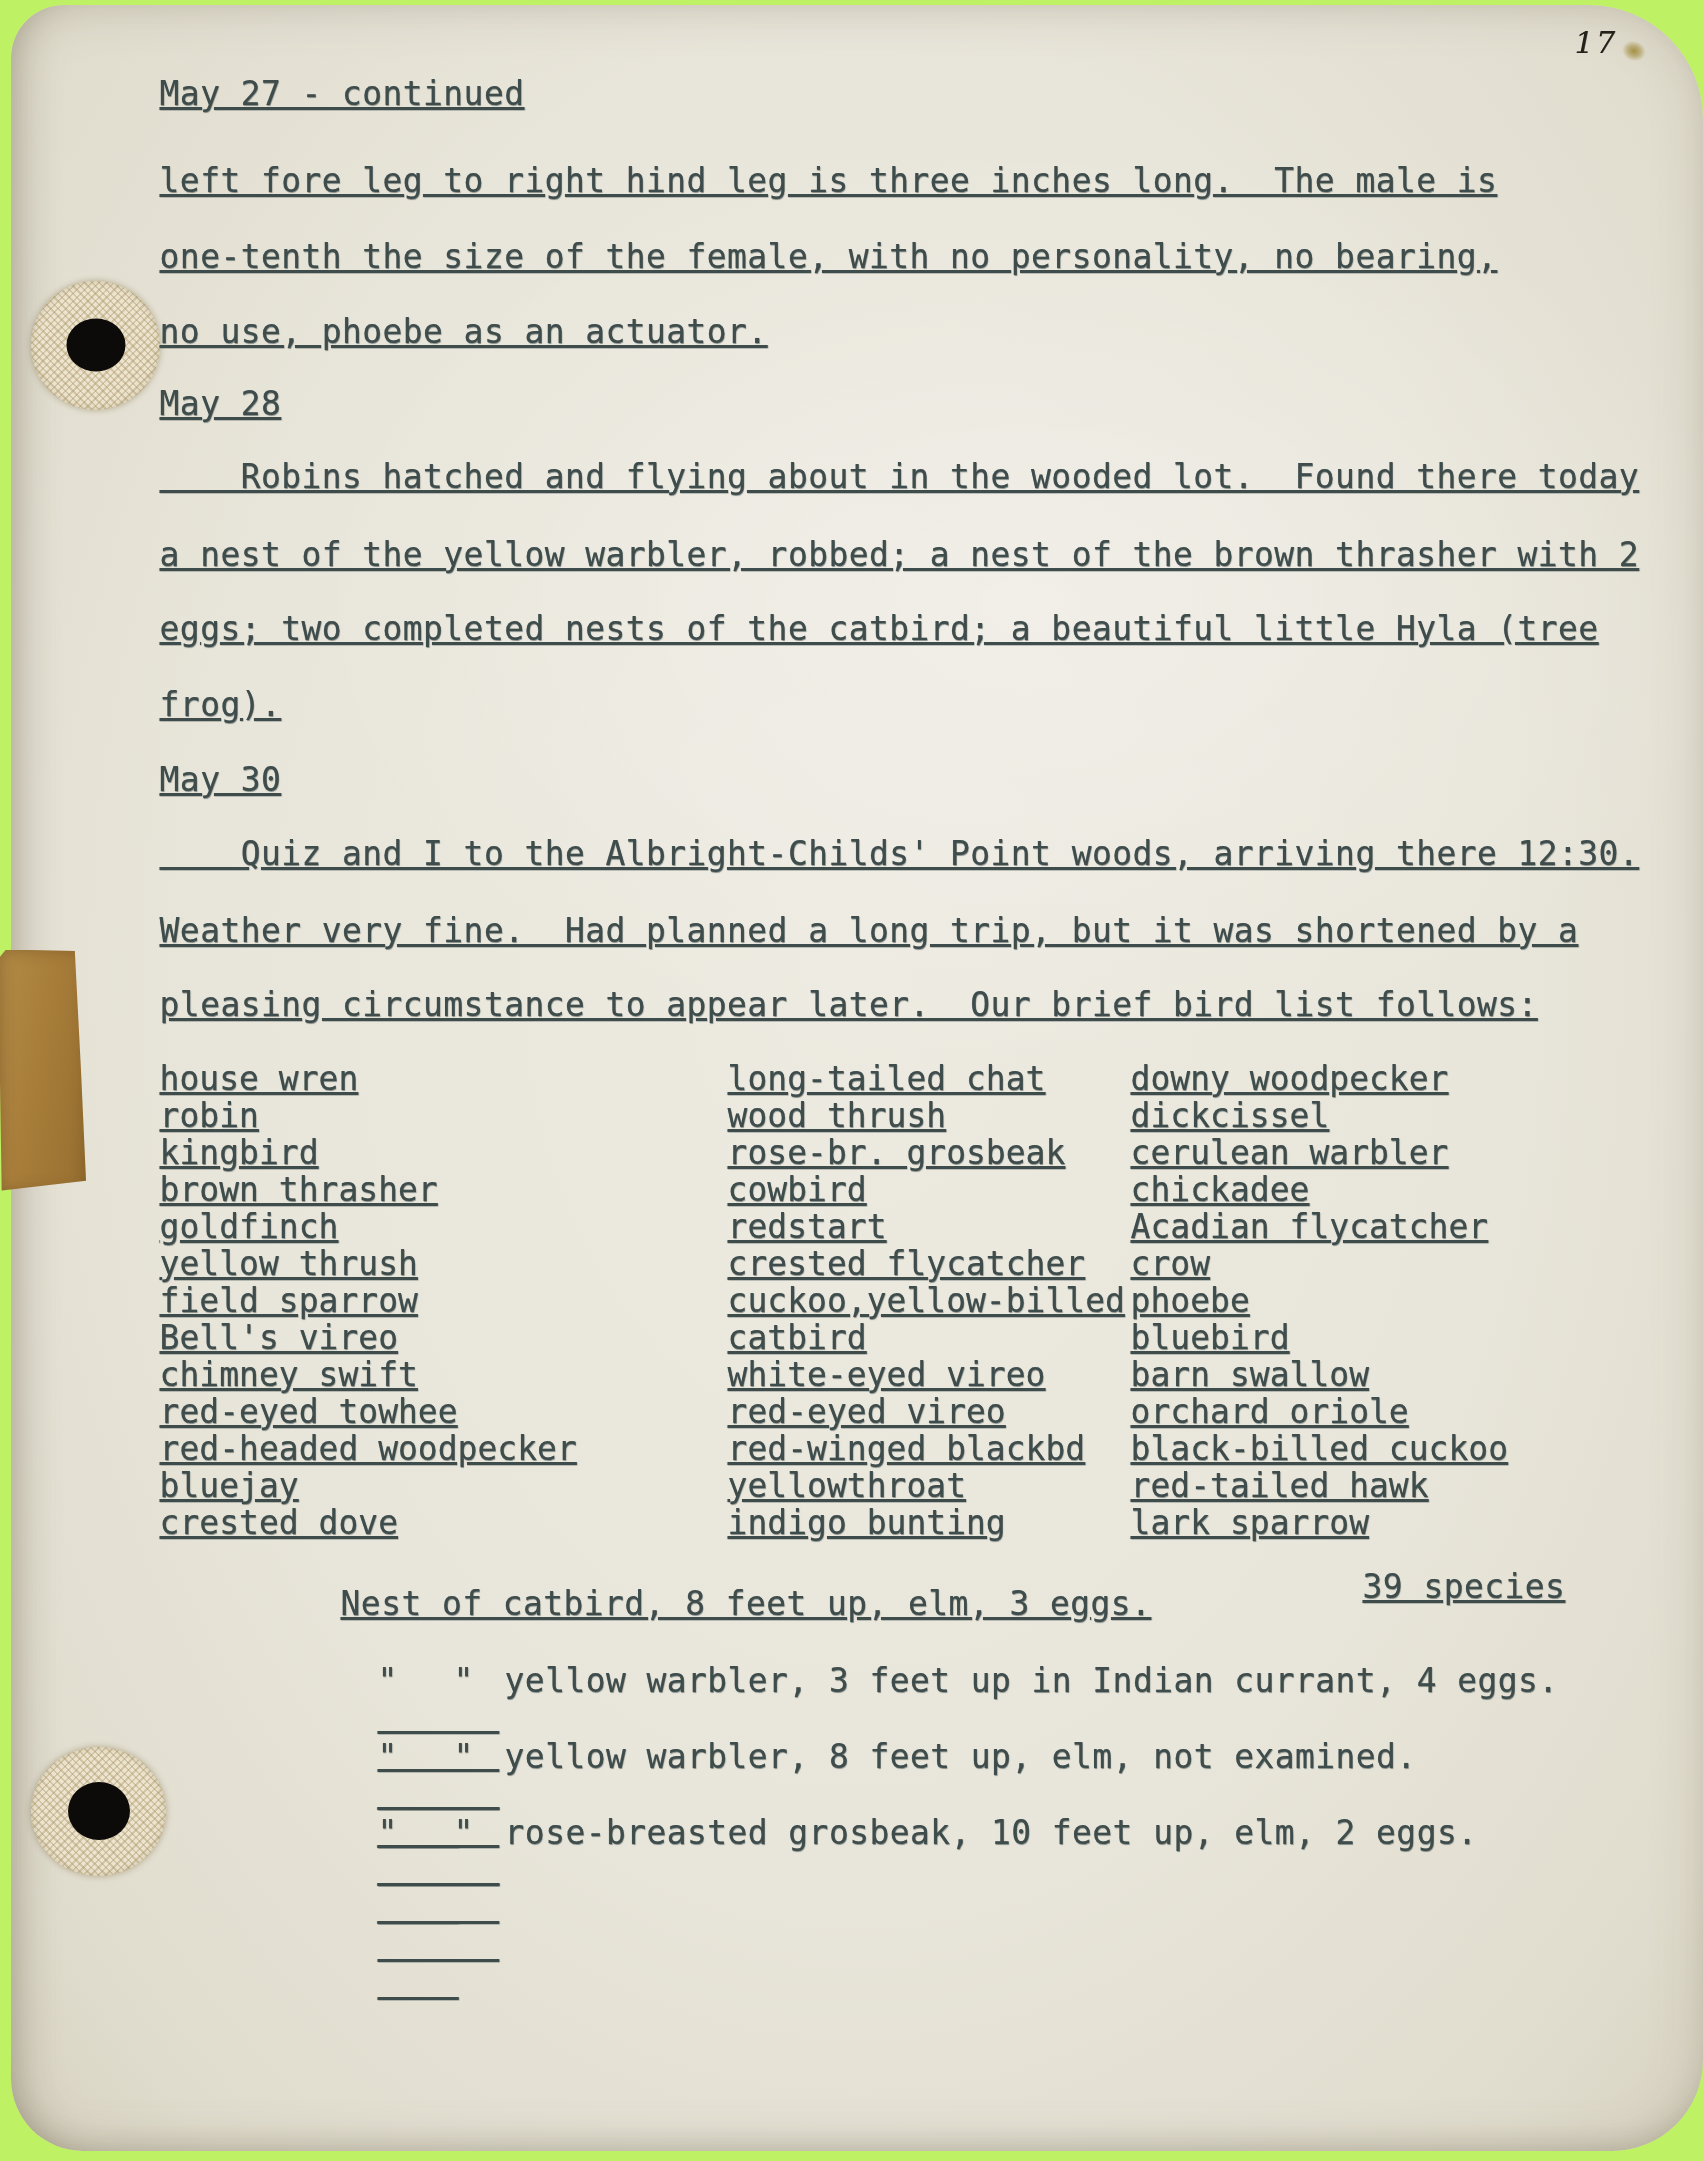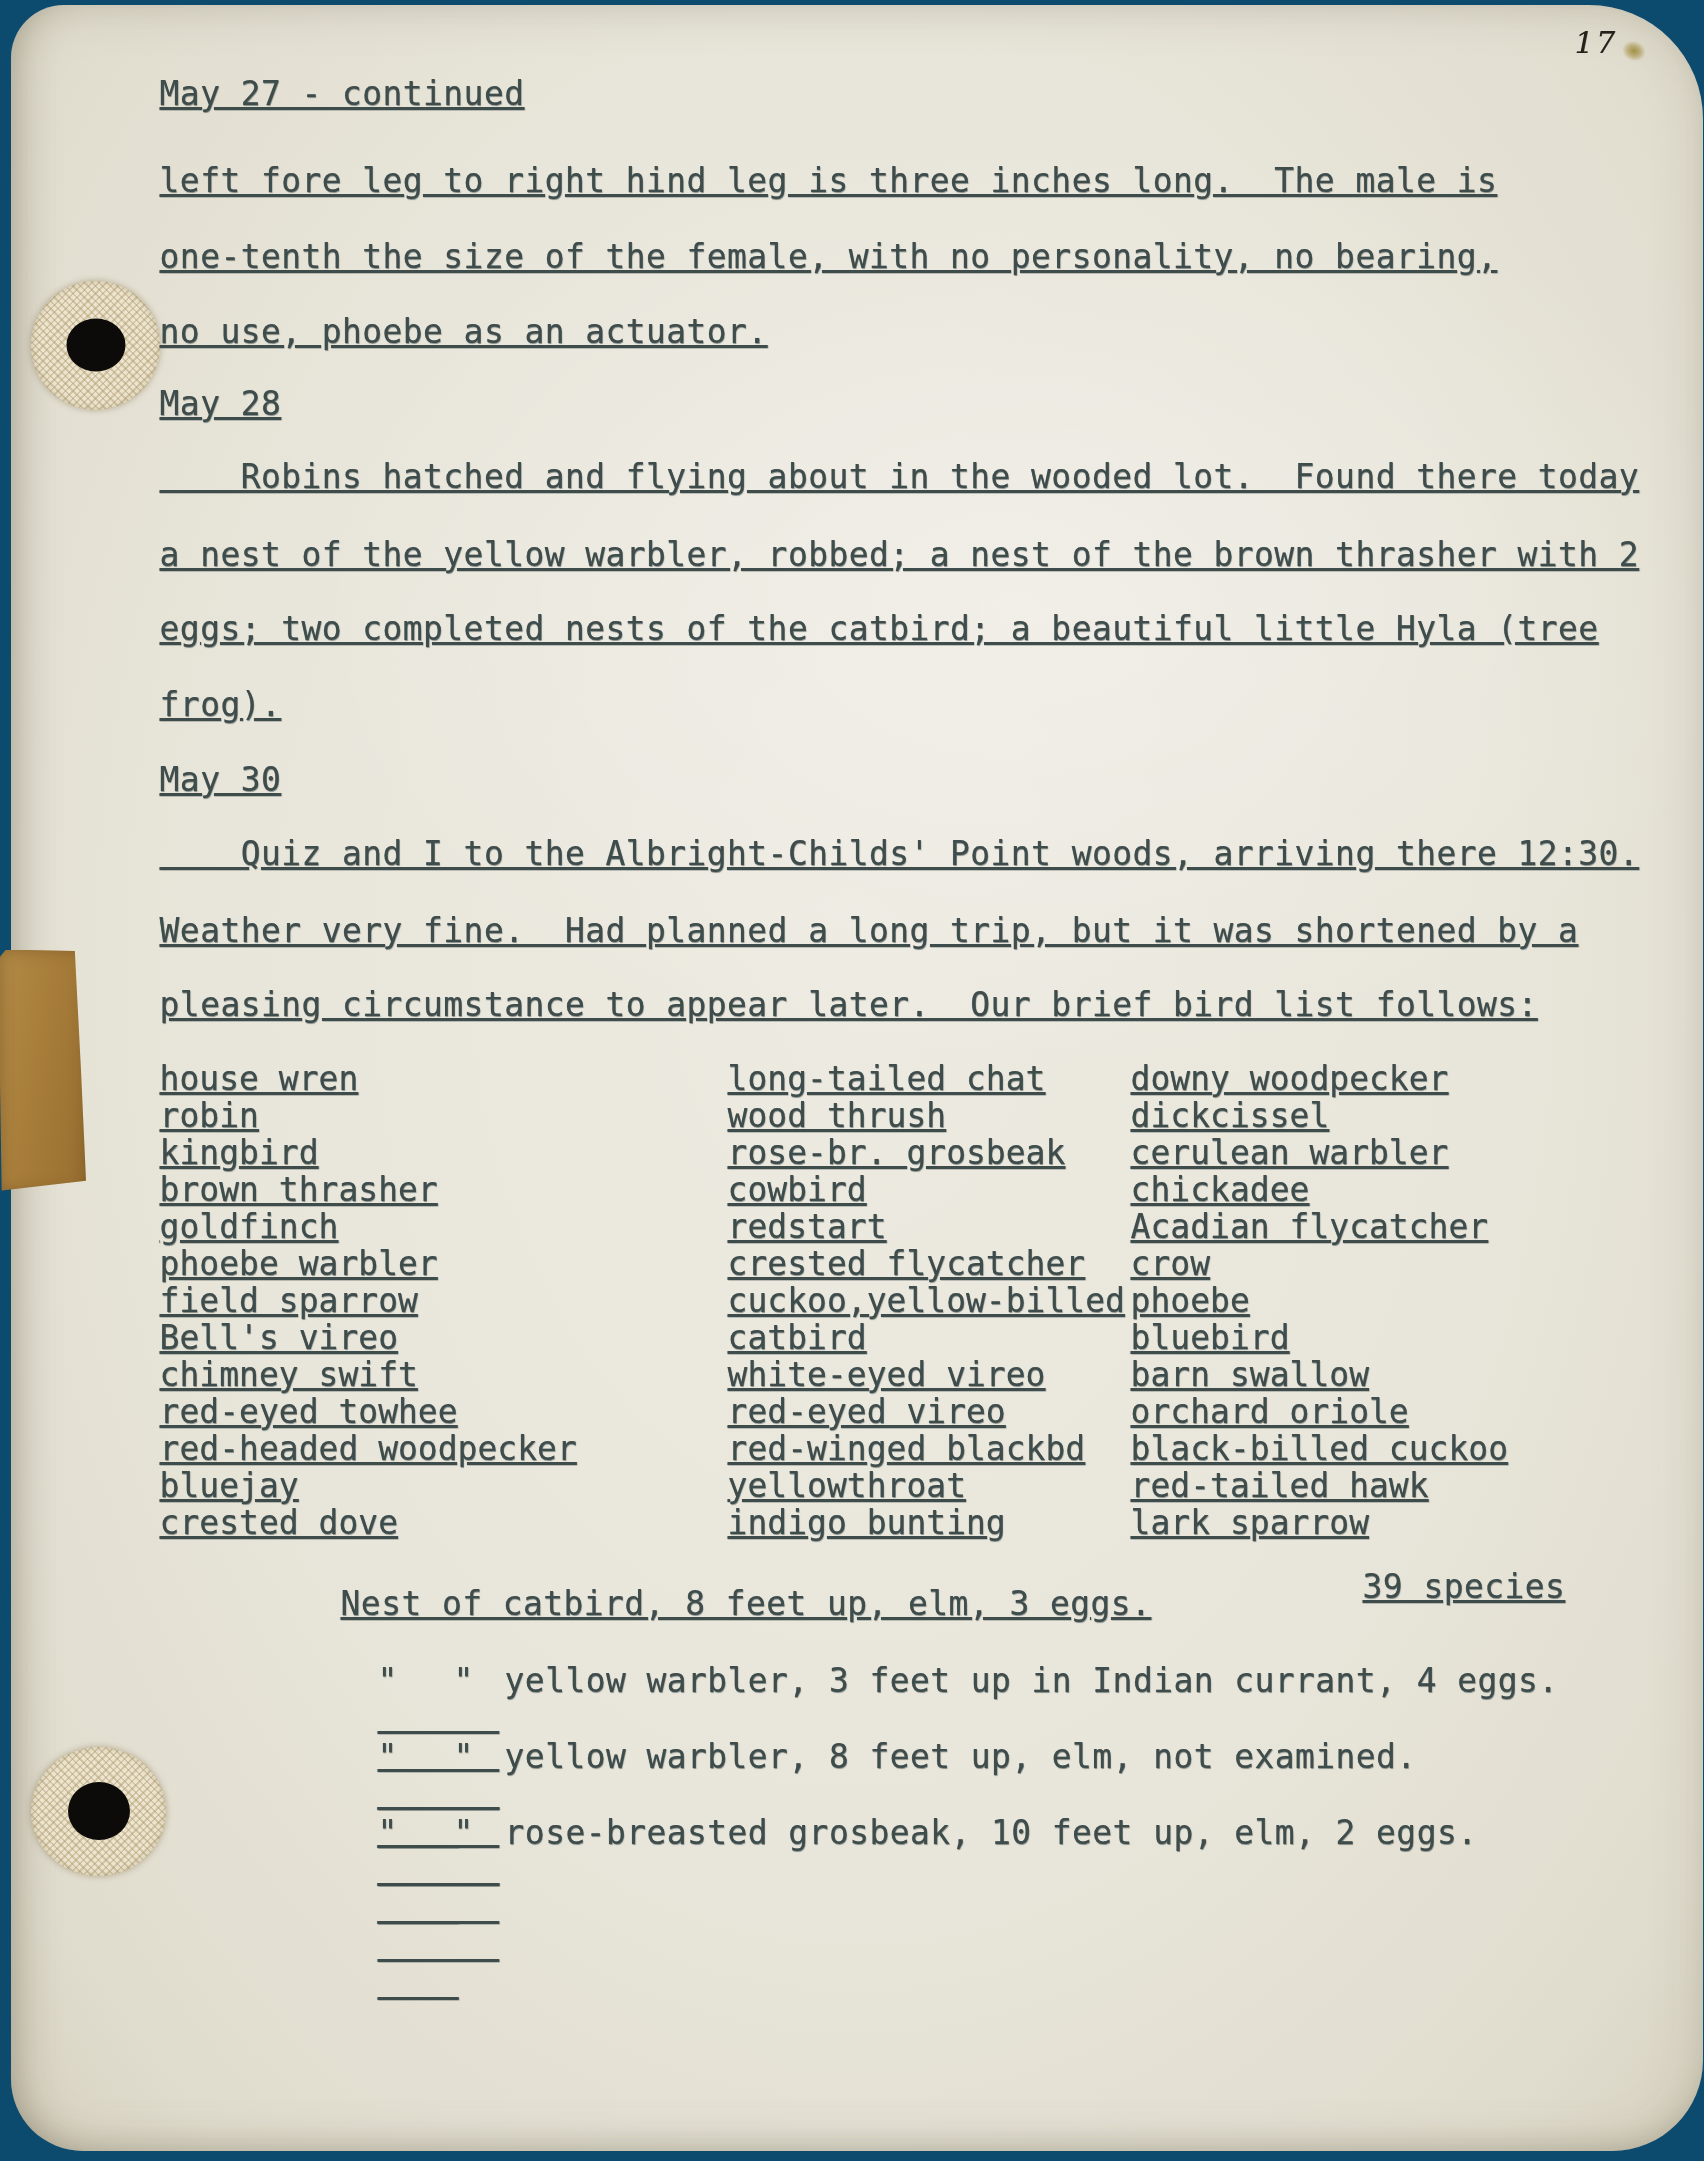--- a/index.html
+++ b/index.html
@@ -1,16 +1,16 @@
 <!DOCTYPE html>
 <html style="font-size:12px"><head>
 <meta charset="utf-8">
 <style>
   html,body{margin:0;padding:0;background:#070706;}
-  .scan{position:relative;width:1704px;height:2161px;background:#0c4a6e;overflow:hidden;
+  .scan{position:relative;width:1704px;height:2161px;background:#bef264;overflow:hidden;
         font-family:"DejaVu Sans Mono",monospace;}
   .paper{position:absolute;left:10.6px;top:4.5px;width:1692px;height:2146px;
          border-radius:53px 114px 91px 72px;
          background:
            radial-gradient(1061px 682px at 60% 28%, rgba(255,255,255,0.30), rgba(255,255,255,0) 70%),
            radial-gradient(ellipse at 50% 45%, #edeae1 0%, #e8e5da 55%, #e0dccd 88%, #d6d1c0 100%);
          box-shadow: inset 0 0 53px rgba(115,105,80,0.20),
                      inset 21px 0 38px -16.7px rgba(100,90,66,0.30),
                      inset 0 -13.6px 30px -13.6px rgba(100,90,66,0.22);}
   
@@ -80,21 +80,21 @@
     <div class="ln" style="top:830px">    Quiz and I to the Albright-Childs' Point woods, arriving there 12:30.</div>
     <div class="ln" style="top:907px">Weather very fine.  Had planned a long trip, but it was shortened by a</div>
     <div class="ln" style="top:981px">pleasing circumstance to appear later.  Our brief bird list follows:</div>
 
     <div class="col" style="left:149px">
       <div class="row">house wren</div>
       <div class="row">robin</div>
       <div class="row">kingbird</div>
       <div class="row">brown thrasher</div>
       <div class="row">goldfinch</div>
-      <div class="row">phoebe warbler</div>
+      <div class="row">yellow thrush</div>
       <div class="row">field sparrow</div>
       <div class="row">Bell's vireo</div>
       <div class="row">chimney swift</div>
       <div class="row">red-eyed towhee</div>
       <div class="row">red-headed woodpecker</div>
       <div class="row">bluejay</div>
       <div class="row">crested dove</div>
     </div>
 
     <div class="col" style="left:717px">

